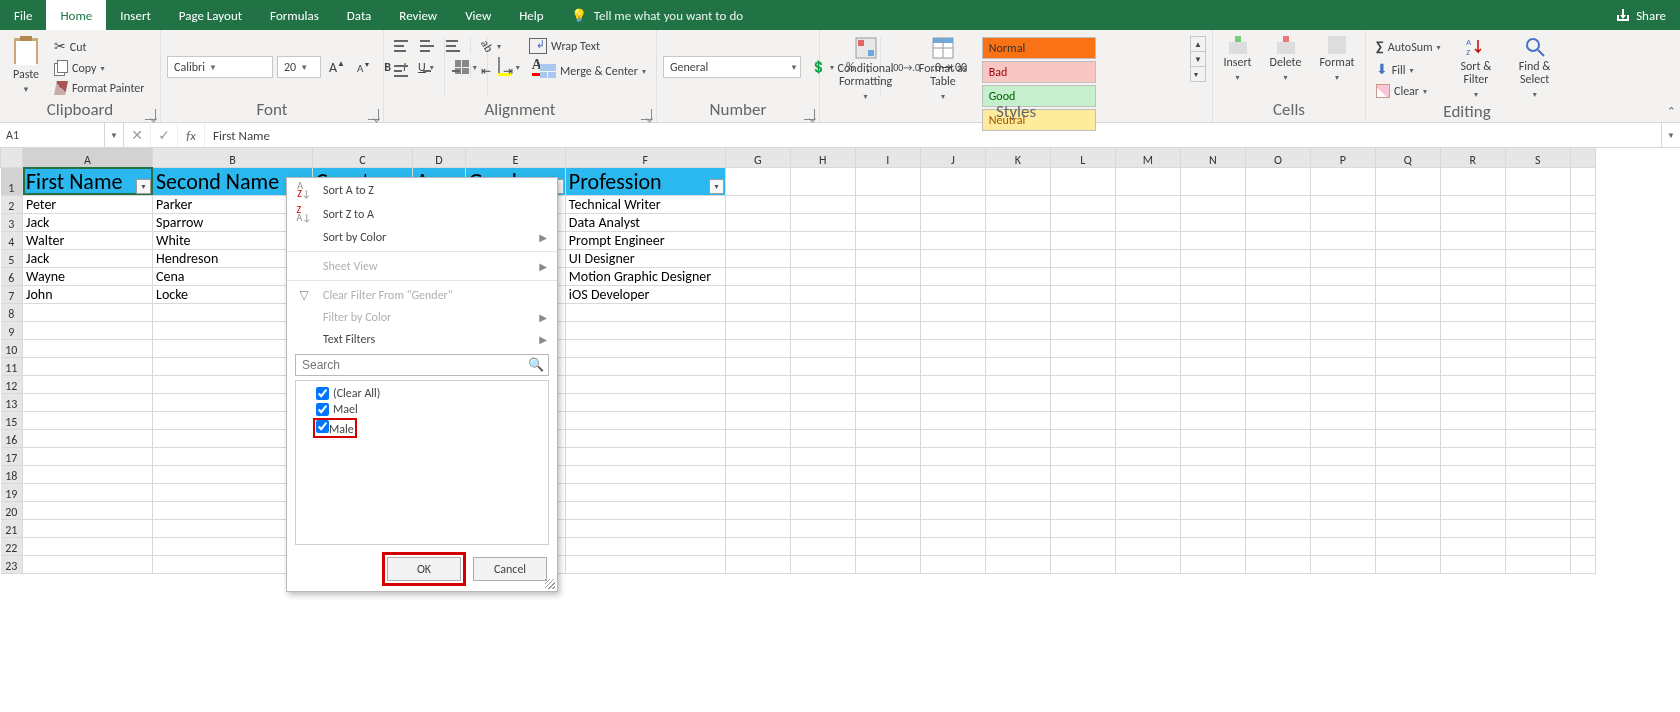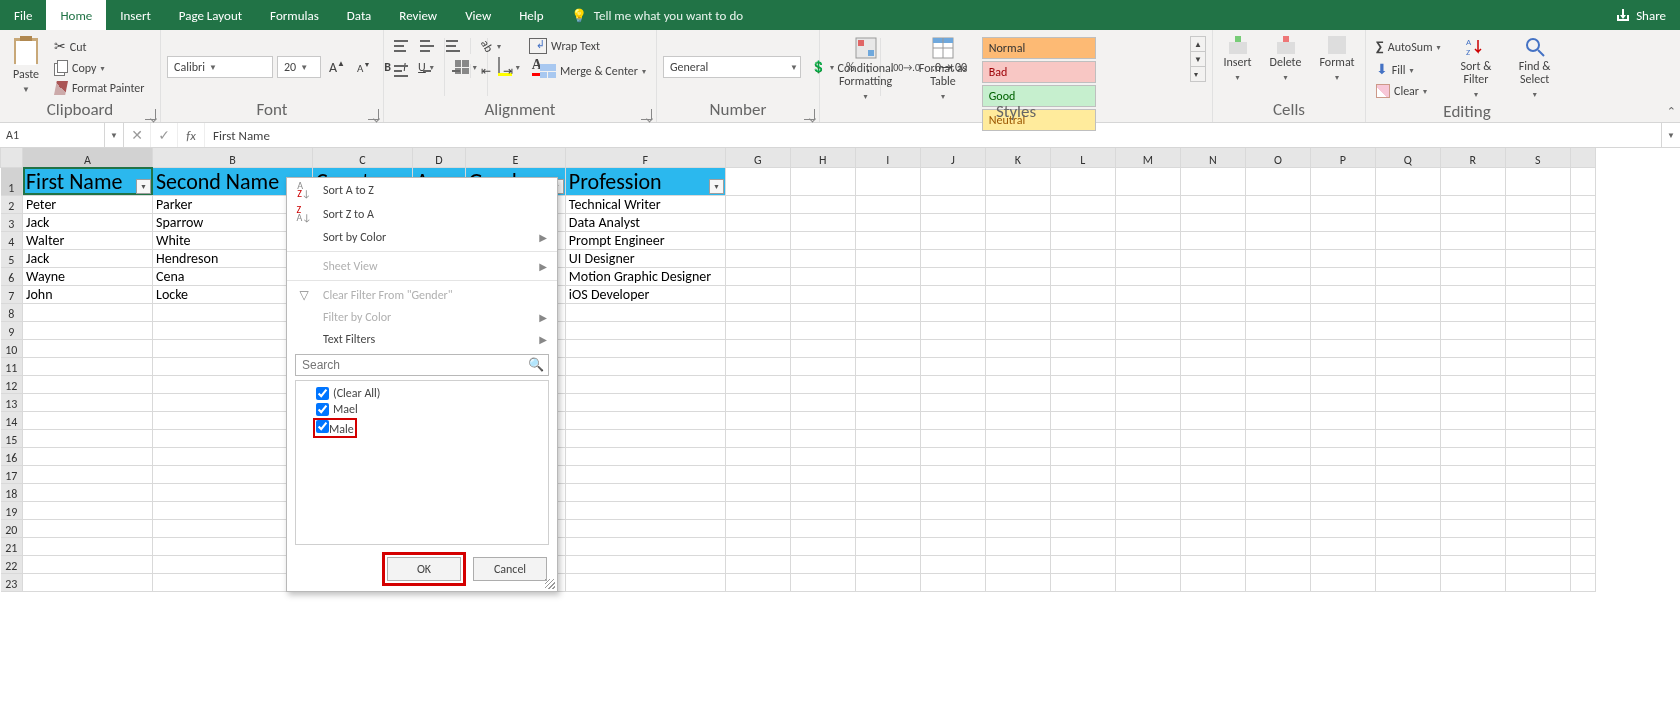--- a/index.html
+++ b/index.html
@@ -345,21 +345,21 @@
         <svg width="24" height="24">
             <rect x="2" y="2" width="20" height="20" fill="#fff" stroke="#999"></rect>
             <rect x="2" y="2" width="20" height="5" fill="#6fa8dc"></rect>
             <line x1="2" y1="12" x2="22" y2="12" stroke="#999"></line>
             <line x1="12" y1="2" x2="12" y2="22" stroke="#999"></line>
           </svg>
         <span>Format as Table</span>
           <span class="dd-sm">▾</span>
       </div>
       <div style="display:flex;flex-wrap:wrap;width:214px;align-content:flex-start;padding-top:2px">
-        <div class="style-box" style="background: #fdba74; color: rgb(51, 51, 51);">Normal</div>
+        <div class="style-box" style="background: #f97316; color: rgb(51, 51, 51);">Normal</div>
         <div class="style-box" style="background: rgb(248, 199, 196); color: rgb(156, 0, 6);">Bad</div>
         <div class="style-box" style="background: rgb(198, 239, 206); color: rgb(0, 97, 0);">Good</div>
         <div class="style-box" style="background: rgb(255, 235, 156); color: rgb(156, 87, 0);">Neutral</div>
       </div>
       <div style="display:flex;flex-direction:column;border:1px solid #c8c8c8;margin-top:2px">
         <span style="font-size:8px;padding:2px 3px;">▲</span>
         <span style="font-size:8px;padding:2px 3px;border-top:1px solid #c8c8c8">▼</span>
         <span style="font-size:8px;padding:2px 3px;border-top:1px solid #c8c8c8">▾</span>
       </div>
     </div>
@@ -790,43 +790,20 @@
           <td></td>
           <td></td>
           <td></td>
           <td></td>
           <td></td>
           <td></td>
           <td></td>
           <td></td>
         </tr>
         <tr>
-          <th>14</th>
-          <td></td>
-          <td></td>
-          <td></td>
-          <td></td>
-          <td></td>
-          <td></td>
-          <td></td>
-          <td></td>
-          <td></td>
-          <td></td>
-          <td></td>
-          <td></td>
-          <td></td>
-          <td></td>
-          <td></td>
-          <td></td>
-          <td></td>
-          <td></td>
-          <td></td>
-          <td></td>
-        </tr>
-        <tr>
           <th>15</th>
           <td></td>
           <td></td>
           <td></td>
           <td></td>
           <td></td>
           <td></td>
           <td></td>
           <td></td>
           <td></td>

